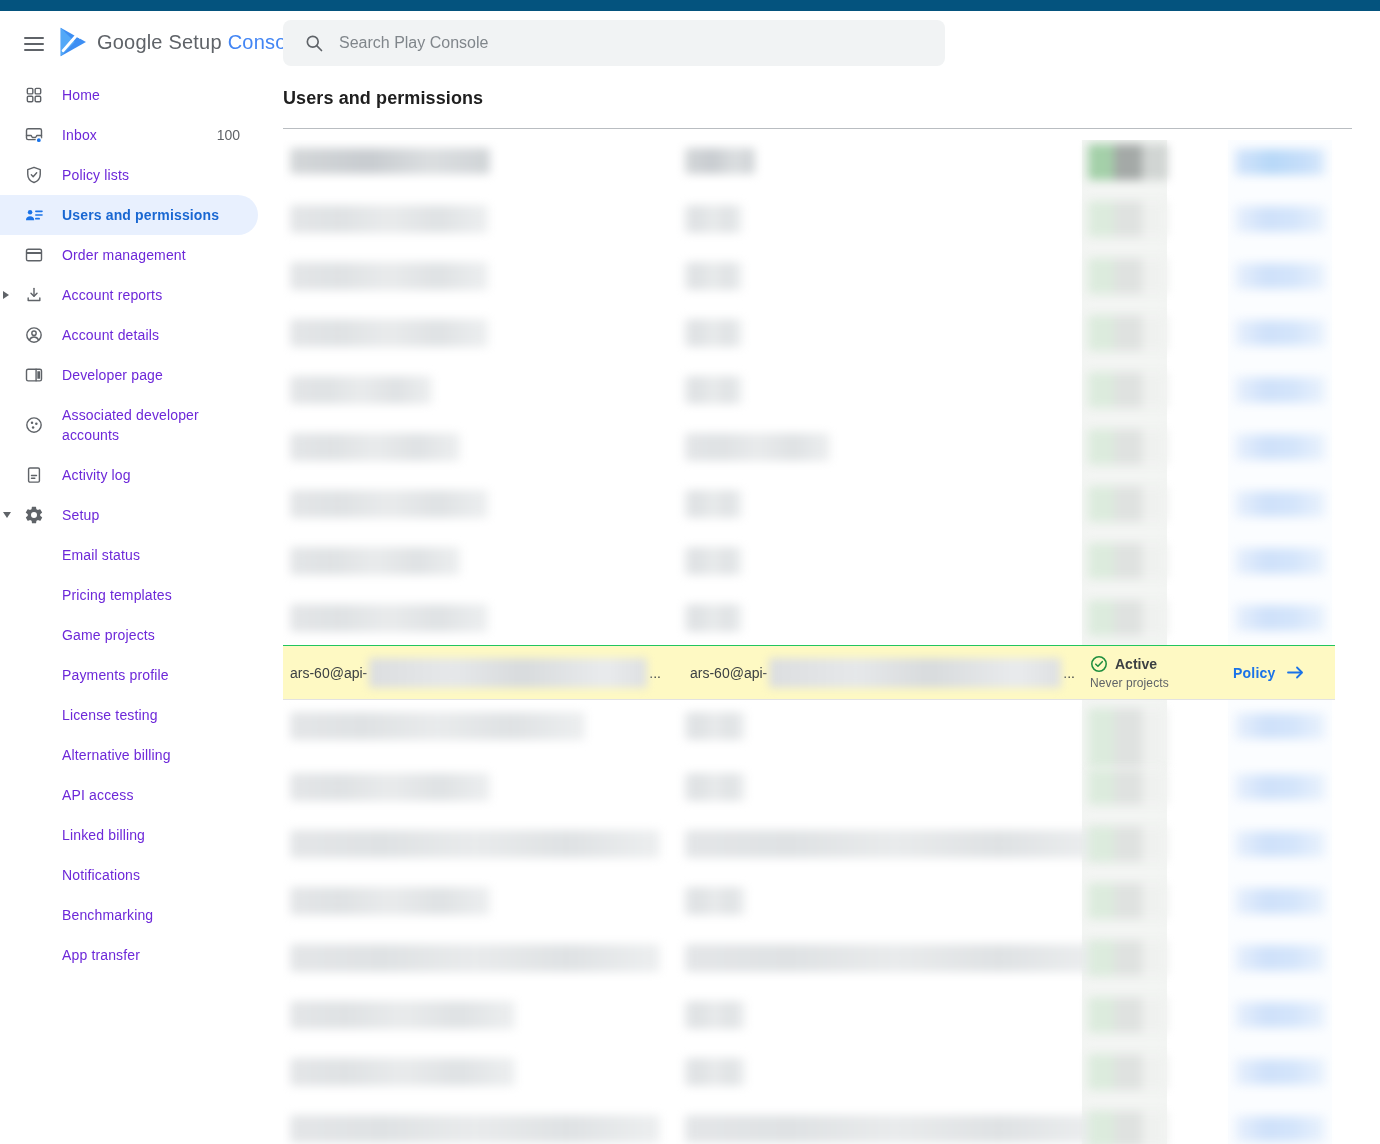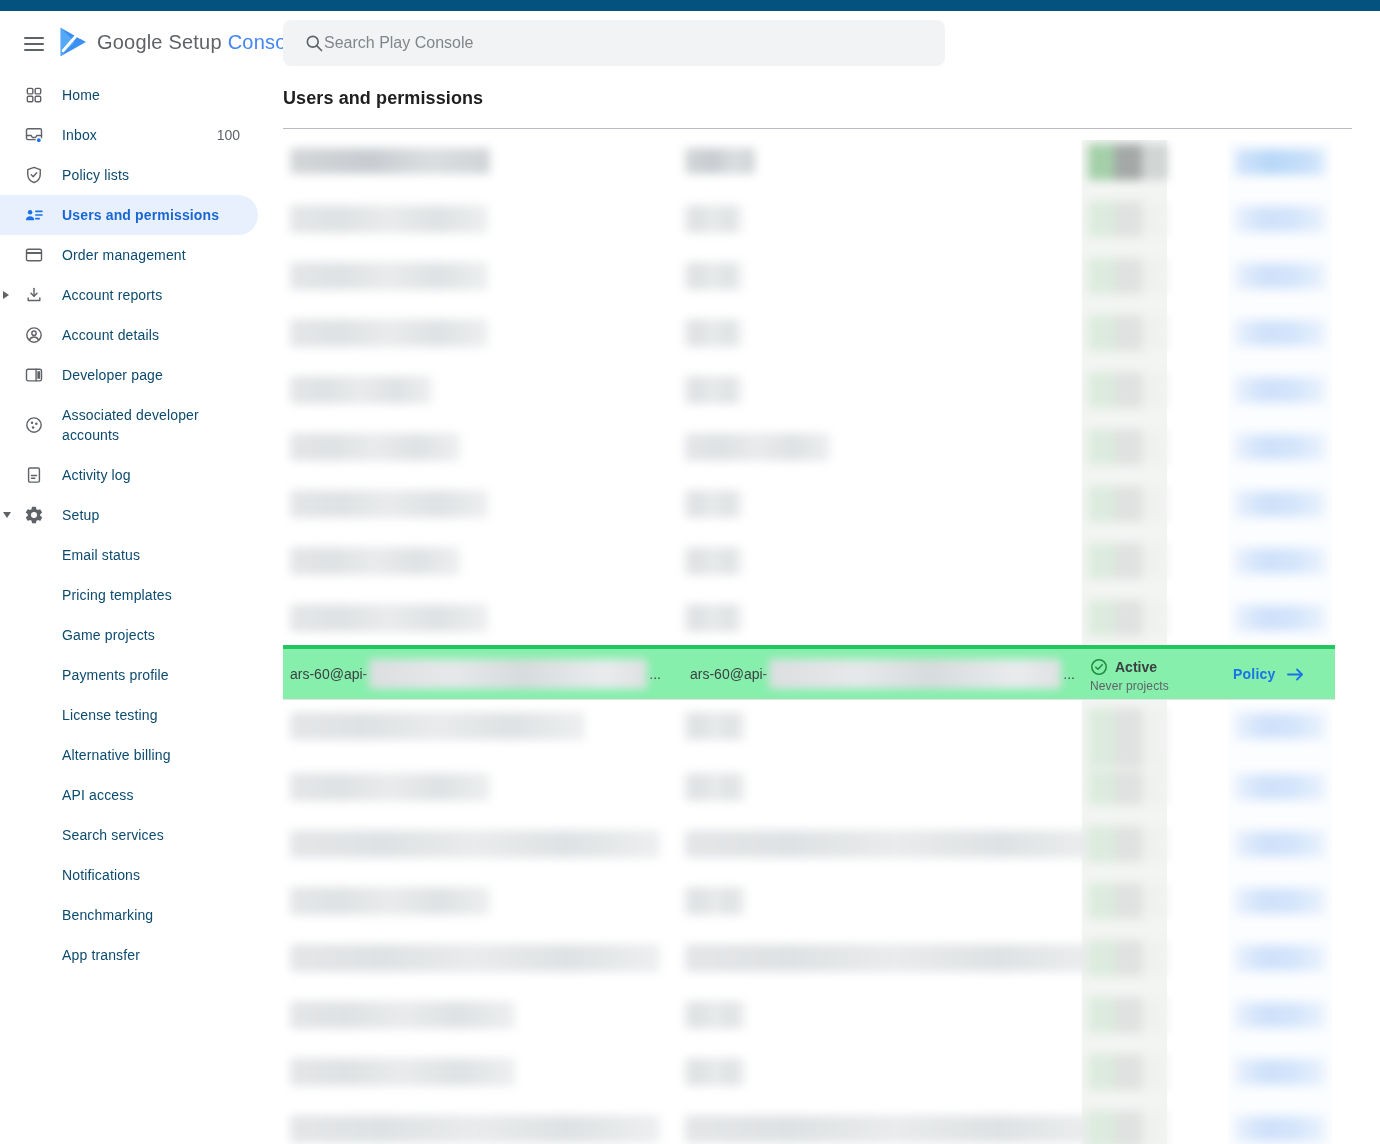--- a/index.html
+++ b/index.html
@@ -18,31 +18,31 @@
   
   .header { position: absolute; left: 0; top: 11px; width: 1380px; height: 64px; background: #fff; }
   .hamburger { position: absolute; left: 24px; top: 22px; width: 20px; height: 20px; border: none; background: transparent; cursor: pointer; padding: 0; }
   .hamburger span { display: block; height: 2px; width: 20px; background: #5f6368; border-radius: 1px; margin: 4px 0; }
   .logo { position: absolute; left: 58px; top: 15px; display: flex; align-items: center; cursor: pointer; }
   .logo-tri { width: 30px; height: 32px; }
   .logo-brand { margin-left: 9px; font-size: 20px; letter-spacing: .2px; color: #5f6368; font-weight: 500; }
   .logo-product { margin-left: 6px; font-size: 20px; letter-spacing: .2px; color: #4285f4; font-weight: 500; }
   .searchbar { position: absolute; left: 283px; top: 9px; width: 662px; height: 46px; background: #f1f3f4; border-radius: 8px; display: flex; align-items: center; padding-left: 21px; }
   .searchbar svg { flex: 0 0 auto; }
-  .searchbar input { flex: 1; height: 100%; border: none; outline: none; background: transparent; font-family: "Liberation Sans", sans-serif; font-size: 16px; color: #3c4043; }
+  .searchbar input { flex: 1; height: 100%; margin-left: 15px; border: none; outline: none; background: transparent; font-family: "Liberation Sans", sans-serif; font-size: 16px; color: #3c4043; }
   .searchbar input::placeholder { color: #80868b; }
 
   
   .sidebar { position: absolute; left: 0; top: 75px; width: 258px; }
   .nav-item { position: relative; display: flex; align-items: center; height: 40px; padding-left: 24px; cursor: pointer; }
   .nav-item.two-line { height: 60px; }
   .nav-item.sub { padding-left: 62px; }
   .nav-icon { width: 20px; height: 20px; margin-right: 18px; flex: 0 0 auto; position: relative; }
   .nav-icon svg { display: block; }
-  .nav-label { font-size: 14px; letter-spacing: .15px; color: #0c4a6e; line-height: 20px; }
+  .nav-label { font-size: 14px; letter-spacing: .15px; color: #6d28d9; line-height: 20px; }
   .nav-item.two-line .nav-label { width: 160px; }
   .nav-item.selected { background: #e8f0fe; border-radius: 0 20px 20px 0; }
   .nav-item.selected .nav-label { color: #1967d2; font-weight: 700; }
   .nav-badge { position: absolute; right: 18px; font-size: 14px; color: #5f6368; }
   .caret { position: absolute; left: 3px; width: 8px; height: 8px; }
   .caret.right { border-left: 6px solid #5f6368; border-top: 4px solid transparent; border-bottom: 4px solid transparent; }
   .caret.down { border-top: 6px solid #5f6368; border-left: 4px solid transparent; border-right: 4px solid transparent; margin-top: 2px; }
 
   
   .page-title { position: absolute; left: 283px; top: 88px; font-size: 18px; font-weight: 700; letter-spacing: .1px; color: #1f1f1f; }
@@ -54,21 +54,21 @@
 
   .bb { position: absolute; border-radius: 3px; filter: blur(5px); }
   .bb.c1, .bb.c2 { background: linear-gradient(90deg,#e4e6e8 0%,#dfe2e4 25%,#e9ebec 50%,#dfe2e4 75%,#edeff0 100%); }
   .bb.c1.dark, .bb.c2.dark { background: linear-gradient(90deg,#d4d7d9,#c8ccd0 40%,#dbdee0 70%,#d0d4d7); }
   .bb.status { background: linear-gradient(90deg,#dcebdd 0%,#dcebdd 32%,#dfe2e0 32%,#dfe2e0 68%,#eef0ee 68%,#f1f3f1 100%); }
   .bb.status.dark { background: linear-gradient(90deg,#a4d0a9 0%,#a4d0a9 32%,#a4a9a7 32%,#a4a9a7 68%,#d1d5d3 68%,#d1d5d3 100%); }
   .bb.manage { background: linear-gradient(90deg,#e9f1fd 0%,#cfe1fa 35%,#d4e5fb 65%,#eaf2fd 100%); }
   .bb.manage.dark { background: linear-gradient(90deg,#d5e5fb,#b7d8f8 40%,#c8dffa 80%,#dcebfc); }
 
   
-  .service-row { position: absolute; left: 0; top: 505px; width: 1052px; height: 55px; background: #86efac; border-top: 4px solid #22c55e; border-bottom: 1px solid #e2e2e2; z-index: 3; }
+  .service-row { position: absolute; left: 0; top: 505px; width: 1052px; height: 55px; background: #fef9c3; border-top: 1px solid #22c55e; border-bottom: 1px solid #e2e2e2; z-index: 3; }
   .sr-cell { position: absolute; top: 0; height: 100%; display: flex; align-items: center; font-size: 14px; color: #3c4043; }
   .sr-cell-1 { left: 7px; }
   .sr-cell-2 { left: 407px; }
   .inline-redact { display: inline-block; height: 30px; border-radius: 2px; filter: blur(4px); margin: 0 2px; background: linear-gradient(90deg,#dcdee0,#e6e8ea 30%,#d8dbdd 55%,#e9ebed 85%,#dee0e2); }
   .ir-1 { width: 278px; }
   .ir-2 { width: 292px; }
   .sr-status { position: absolute; left: 807px; top: 9px; }
   .sr-status-main { display: flex; align-items: center; font-weight: bold; }
   .sr-status-main span { margin-left: 7px; font-size: 14px; color: #3c4043; }
   .sr-status-detail { margin-top: 3px; font-size: 12px; color: #5f6368; letter-spacing: .1px; }
@@ -231,21 +231,21 @@
     <div class="nav-item sub">
       <span class="nav-label">License testing</span>
     </div>
     <div class="nav-item sub">
       <span class="nav-label">Alternative billing</span>
     </div>
     <div class="nav-item sub">
       <span class="nav-label">API access</span>
     </div>
     <div class="nav-item sub">
-      <span class="nav-label">Search services</span>
+      <span class="nav-label">Linked billing</span>
     </div>
     <div class="nav-item sub">
       <span class="nav-label">Notifications</span>
     </div>
     <div class="nav-item sub">
       <span class="nav-label">Benchmarking</span>
     </div>
     <div class="nav-item sub">
       <span class="nav-label">App transfer</span>
     </div>

